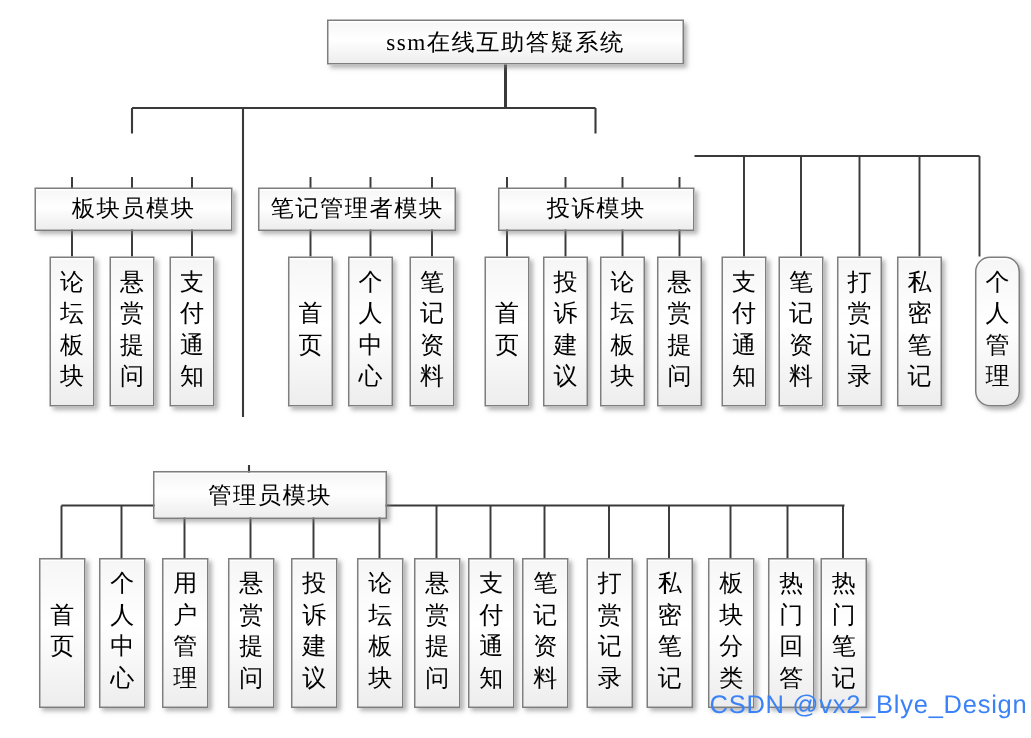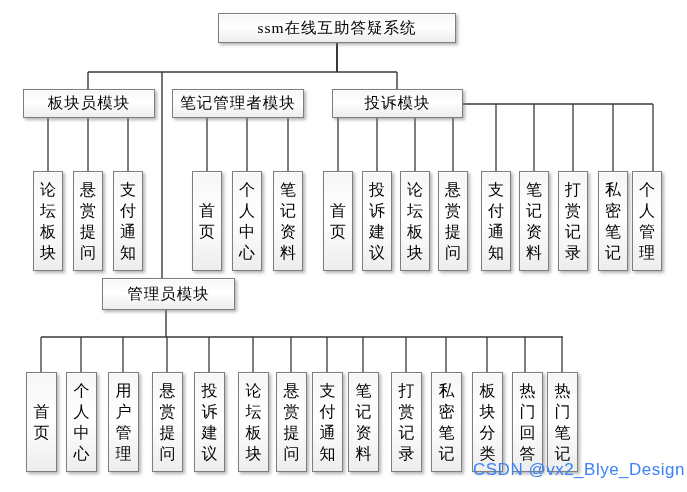--- a/index.html
+++ b/index.html
@@ -8,25 +8,25 @@
     font-family:"Liberation Serif","DejaVu Serif",serif;color:#000;
   }
   #wires{position:absolute;left:0;top:0;z-index:0;}
   .box{
     position:absolute;box-sizing:border-box;z-index:1;
     border:1px solid #7e7e7e;
     background:linear-gradient(180deg,#f6f6f6 0%,#ffffff 45%,#ededed 100%);
     box-shadow:2px 2px 3px rgba(120,120,120,0.55), inset 0 1px 0 #ffffff;
     display:flex;align-items:center;justify-content:center;text-align:center;
   }
-  .module{height:29px;font-size:15.5px;letter-spacing:1px;white-space:nowrap;}
+  .module{height:29px;font-size:15.5px;letter-spacing:1px;white-space:nowrap;margin-top:36px;}
   .root{left:218px;top:13px;width:238px;height:30px;font-size:15.5px;letter-spacing:1px;}
   .leaf{
     top:171px;width:30px;height:100px;font-size:16px;line-height:1.32;
-    padding:2px 5px;word-break:break-all;
+    padding:2px 5px;word-break:break-all;font-family:Liberation Mono, monospace;
   }
   .leaf.r2{top:372px;width:31px;height:100px;}
   #watermark{
     position:absolute;right:2px;bottom:12px;z-index:3;
     font-family:"Liberation Sans","DejaVu Sans",sans-serif;
     font-size:17px;color:#3b82f6;letter-spacing:0.5px;white-space:nowrap;
   }
 </style>
 </head>
 <body>
@@ -51,39 +51,39 @@
 
     <path d="M166 310 V337 M41 337 H563" stroke="#3a3a3a" stroke-width="1.4" fill="none"></path>
     <path d="M41 337 V372 M81 337 V372 M123 337 V372 M167 337 V372 M209 337 V372 M253 337 V372 M291 337 V372 M327 337 V372 M363 337 V372 M406 337 V372 M446 337 V372 M487 337 V372 M525 337 V372 M562 337 V372" stroke="#3a3a3a" stroke-width="1.3" fill="none"></path>
   </svg>
 
   <div class="box root">ssm在线互助答疑系统</div>
 
   <div class="box module" style="left:23px;top:89px;width:132px;">板块员模块</div>
   <div class="box module" style="left:332px;top:89px;width:131px;">投诉模块</div>
   <div class="box module" style="left:172px;top:89px;width:132px;">笔记管理者模块</div>
-  <div class="box module" style="left:102px;top:278px;width:133px;height:32px;">管理员模块</div>
+  <div class="box module" style="left:102px;top:278px;width:156px;height:32px;">管理员模块</div>
 
   <div class="box leaf" style="left:33px;">论坛板块</div>
   <div class="box leaf" style="left:73px;">悬赏提问</div>
   <div class="box leaf" style="left:113px;">支付通知</div>
 
   <div class="box leaf" style="left:192px;">首页</div>
   <div class="box leaf" style="left:232px;">个人中心</div>
   <div class="box leaf" style="left:273px;">笔记资料</div>
 
   <div class="box leaf" style="left:323px;">首页</div>
   <div class="box leaf" style="left:362px;">投诉建议</div>
   <div class="box leaf" style="left:400px;">论坛板块</div>
   <div class="box leaf" style="left:438px;">悬赏提问</div>
   <div class="box leaf" style="left:481px;">支付通知</div>
   <div class="box leaf" style="left:519px;">笔记资料</div>
   <div class="box leaf" style="left:558px;">打赏记录</div>
   <div class="box leaf" style="left:598px;">私密笔记</div>
-  <div class="box leaf" style="left:632px;">个人管理</div>
+  <div class="box leaf" style="left:650px;border-radius:10px;">个人管理</div>
 
   <div class="box leaf r2" style="left:26px;">首页</div>
   <div class="box leaf r2" style="left:66px;">个人中心</div>
   <div class="box leaf r2" style="left:108px;">用户管理</div>
   <div class="box leaf r2" style="left:152px;">悬赏提问</div>
   <div class="box leaf r2" style="left:194px;">投诉建议</div>
   <div class="box leaf r2" style="left:238px;">论坛板块</div>
   <div class="box leaf r2" style="left:276px;">悬赏提问</div>
   <div class="box leaf r2" style="left:312px;">支付通知</div>
   <div class="box leaf r2" style="left:348px;">笔记资料</div>

